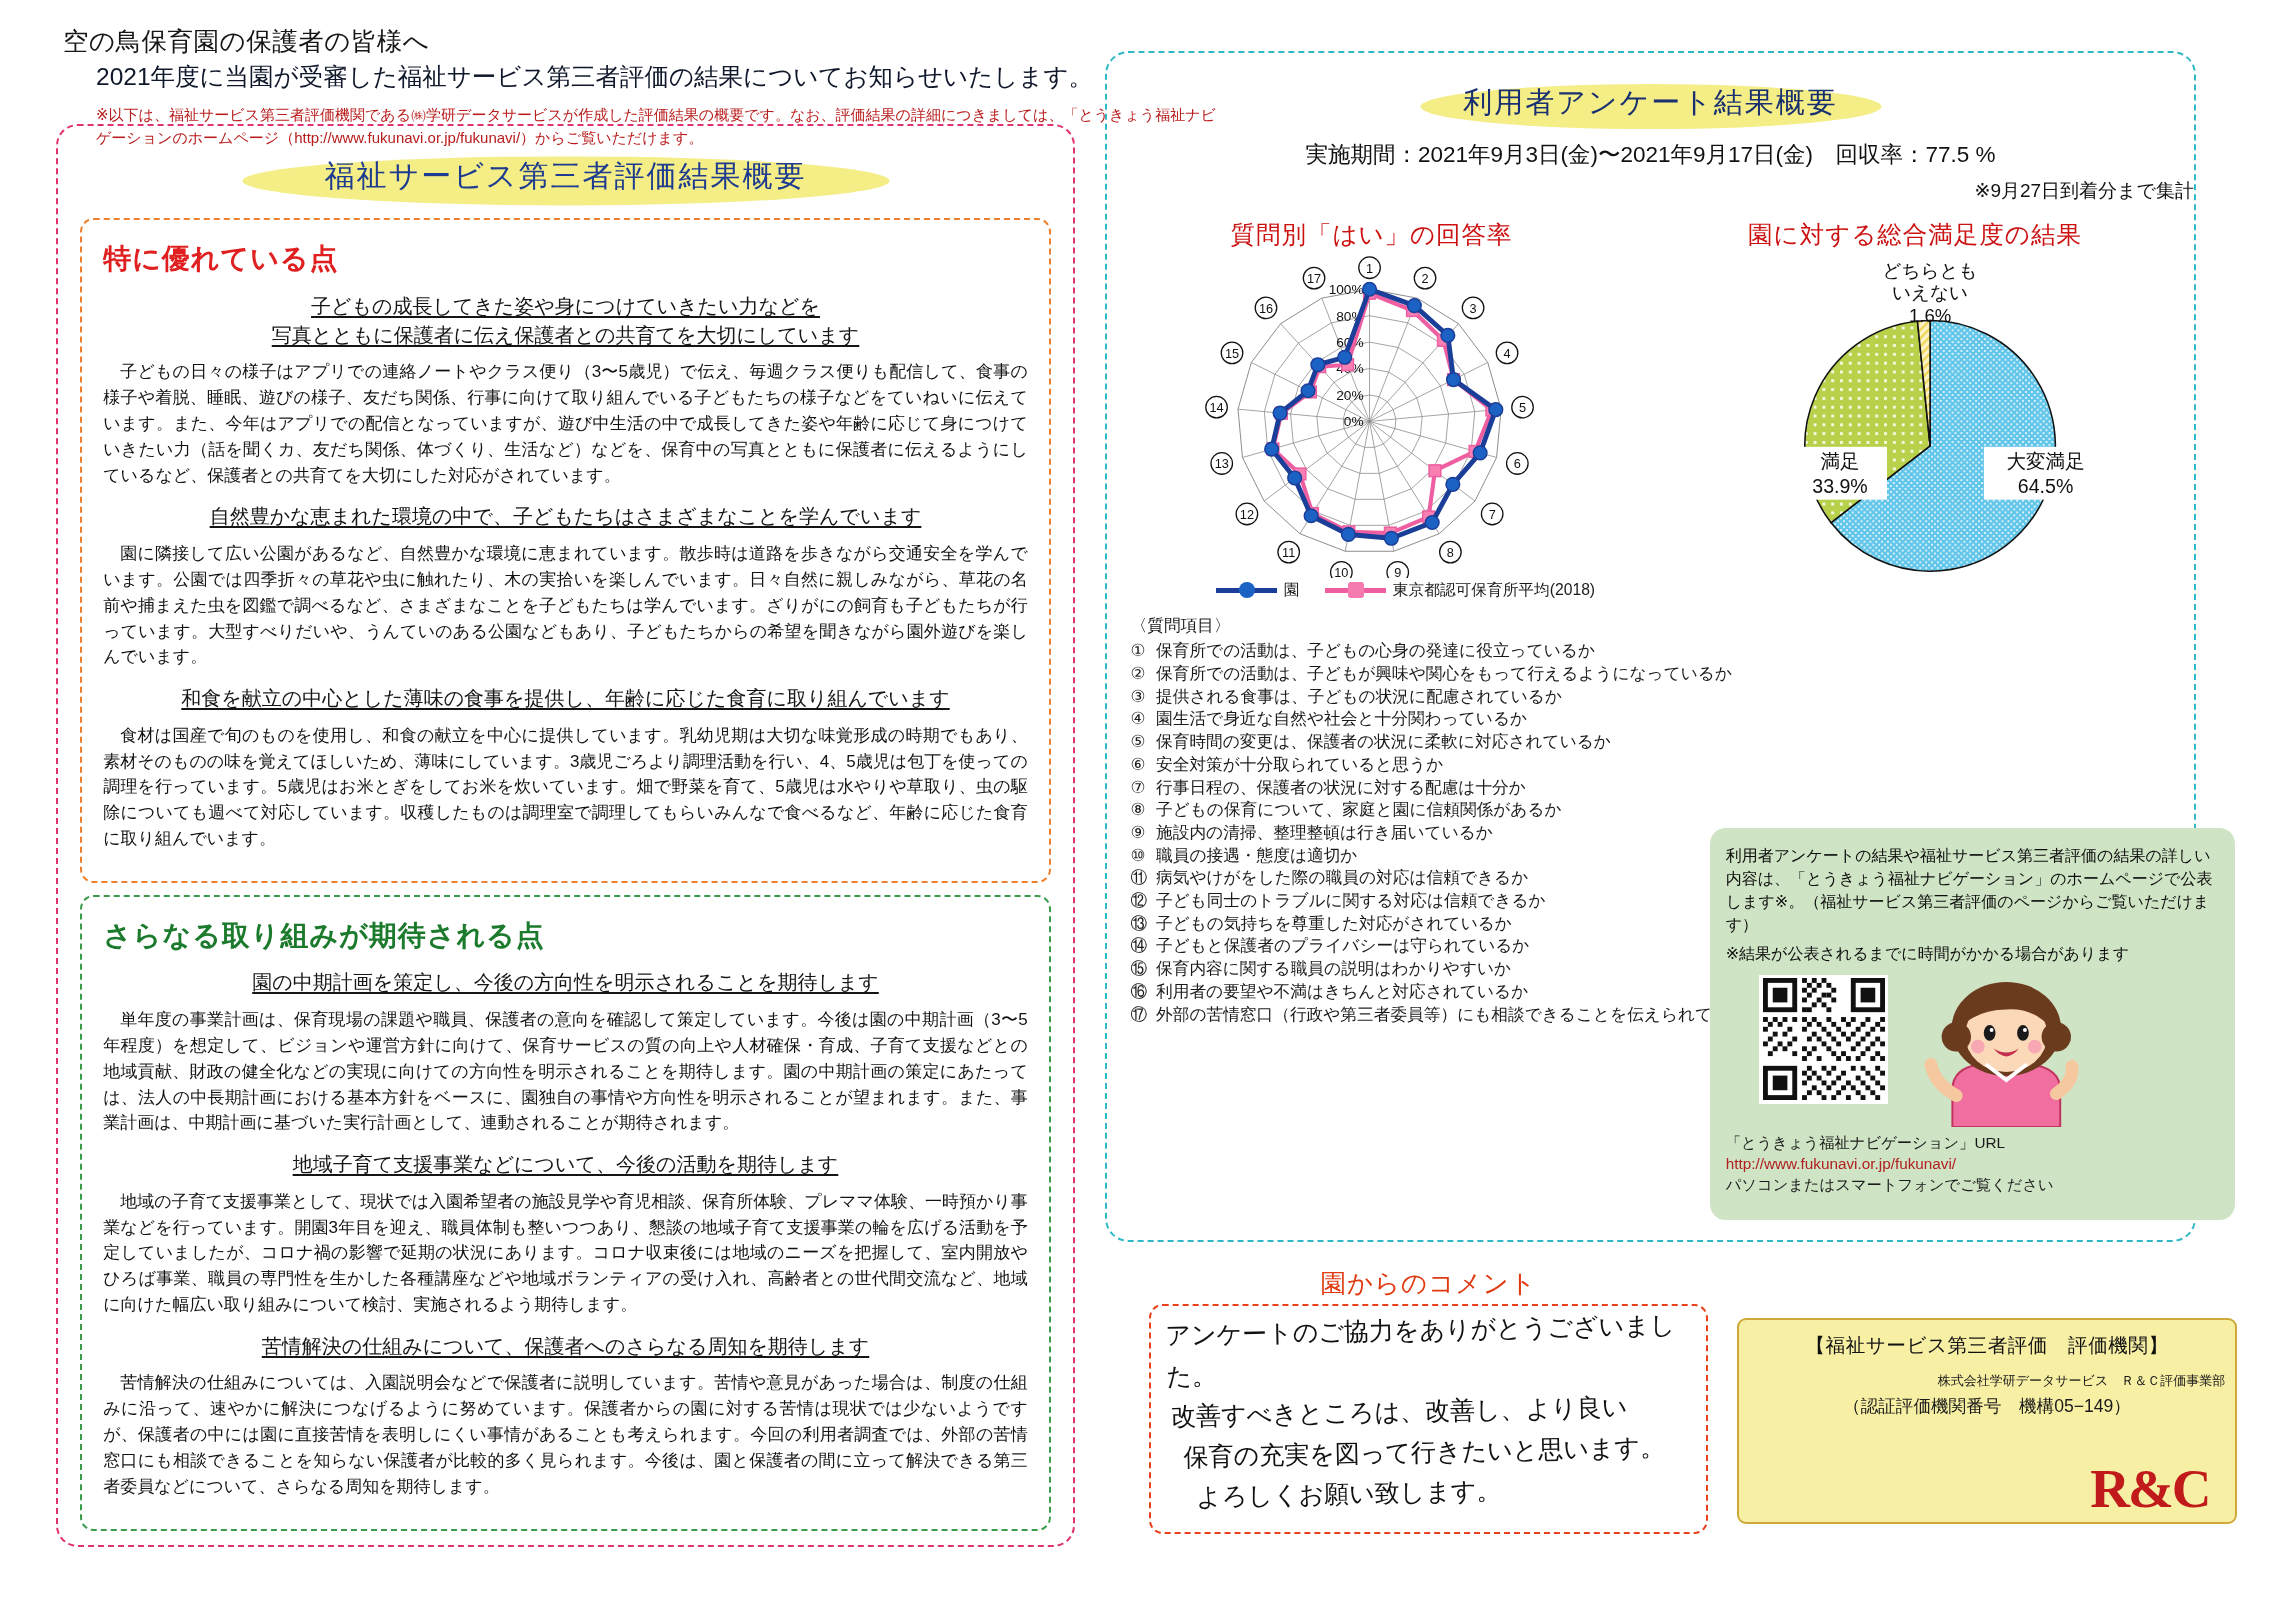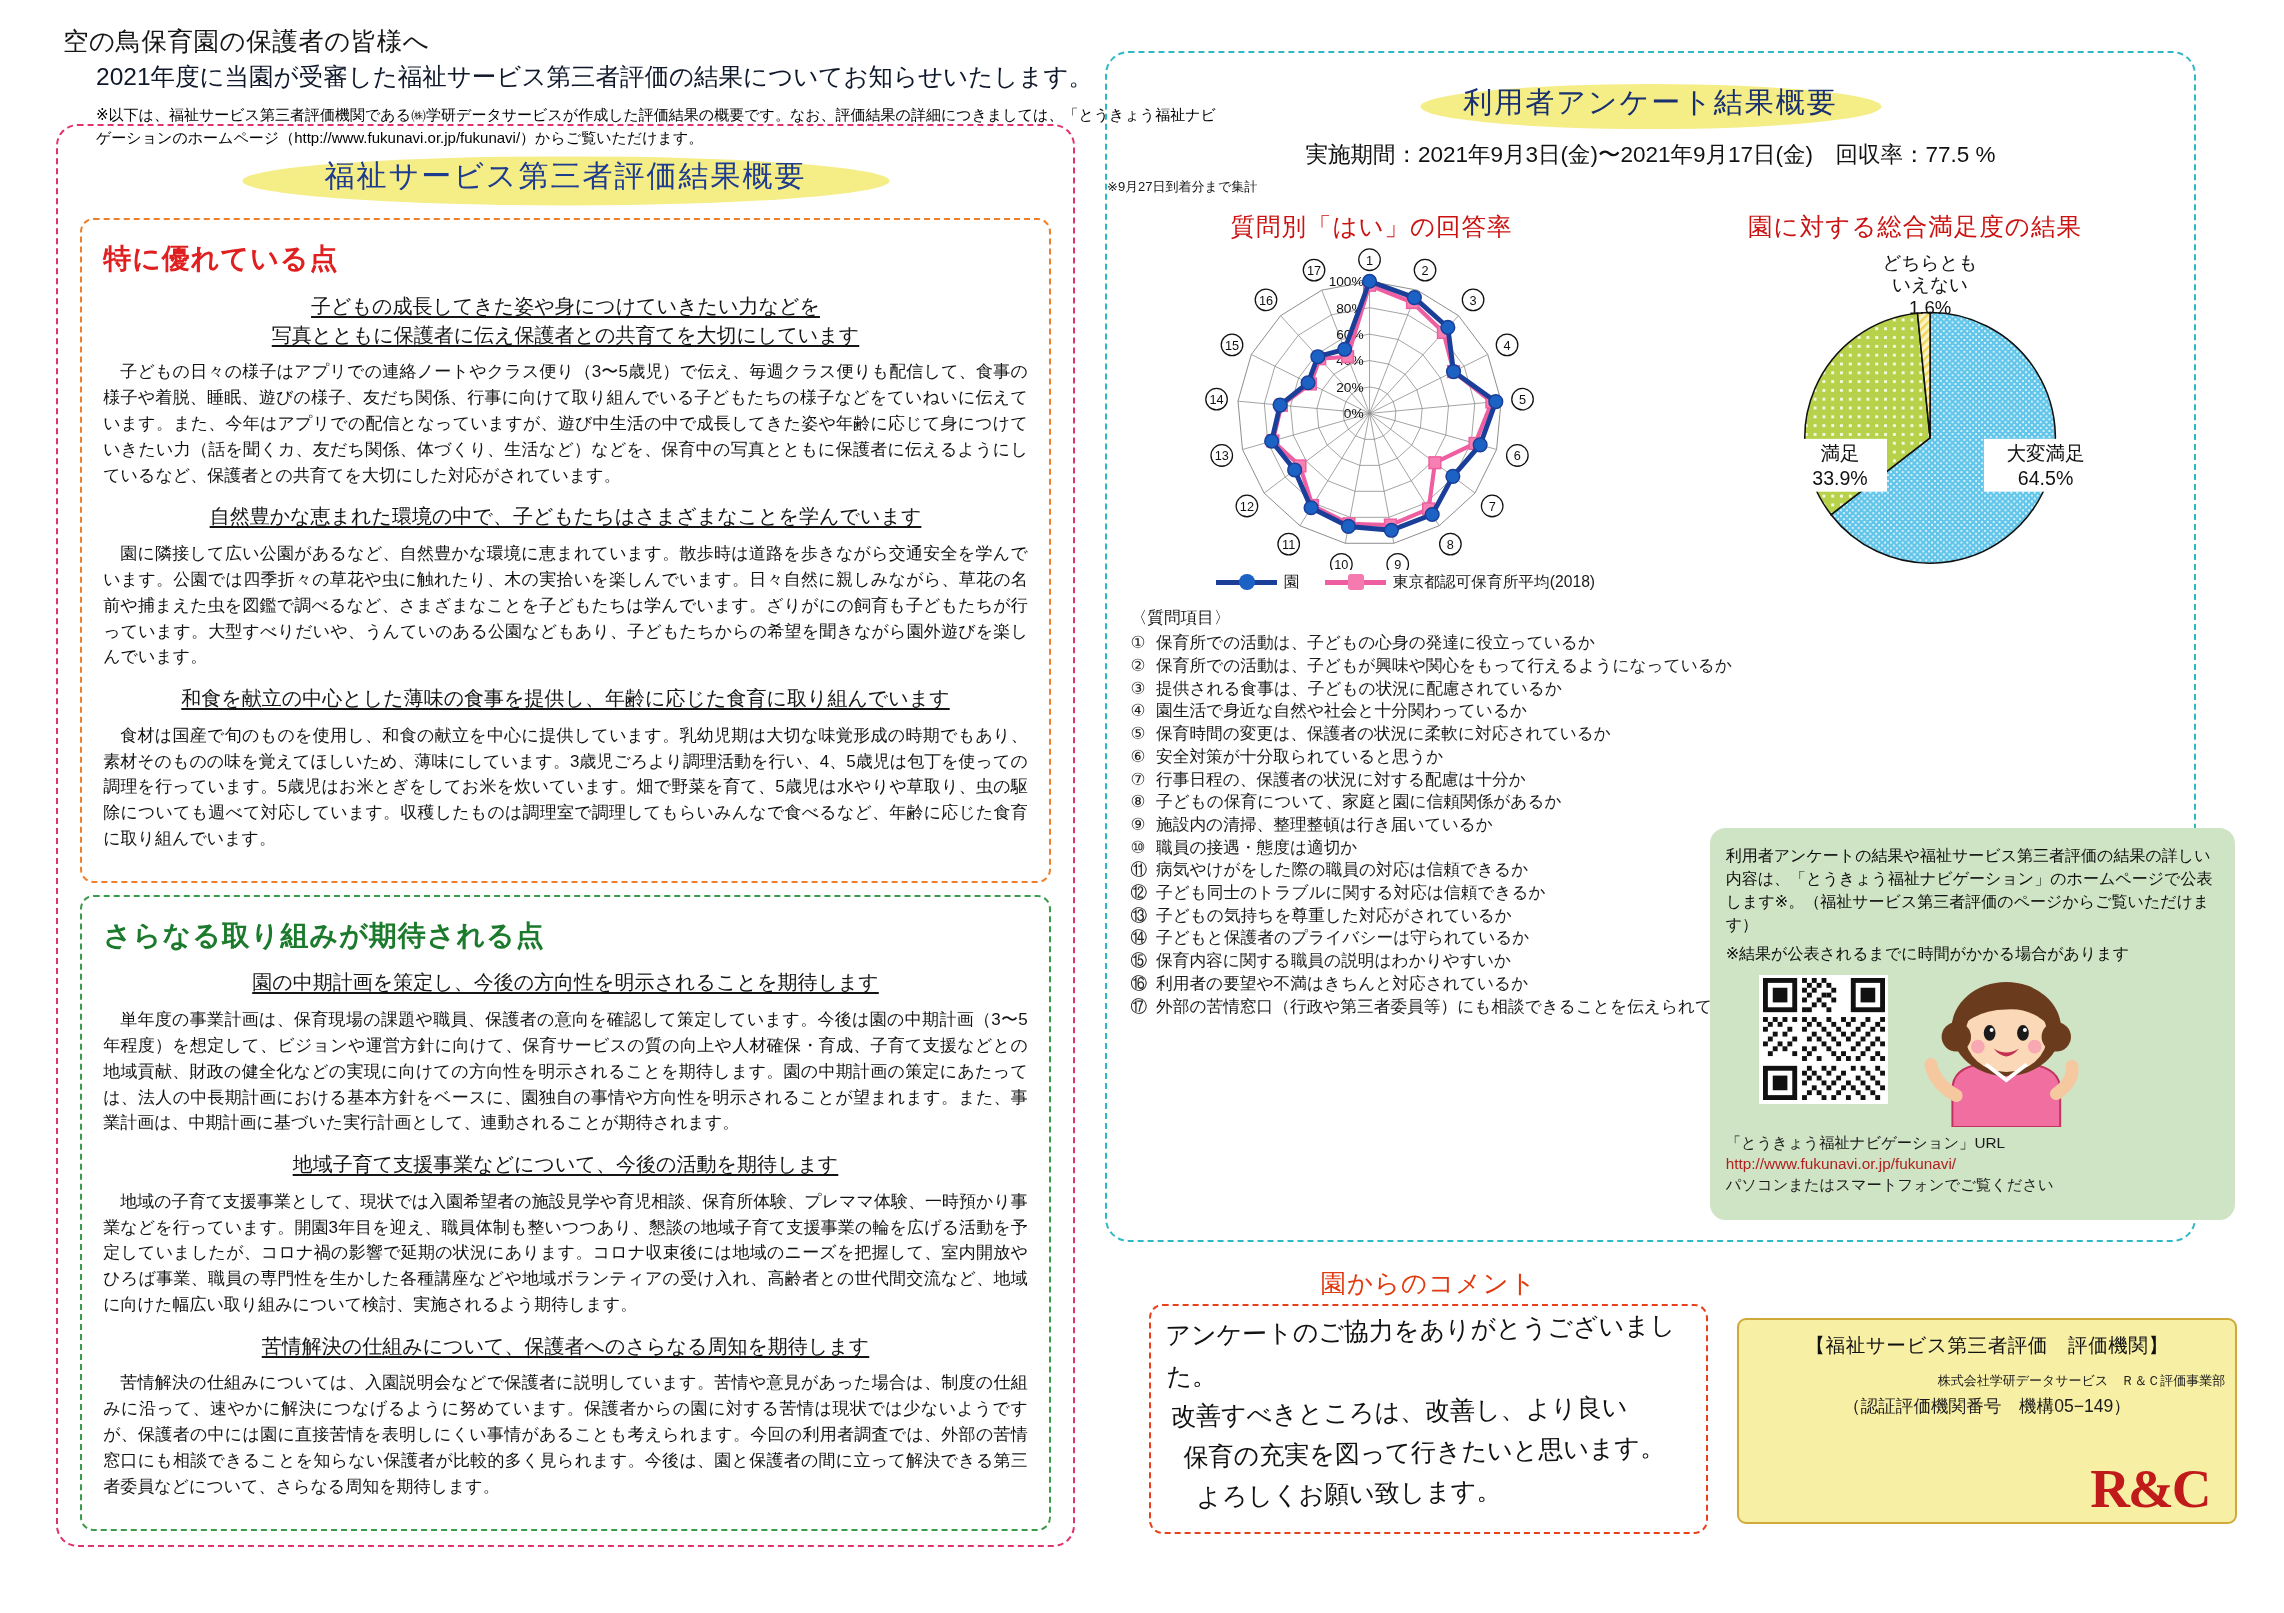--- a/index.html
+++ b/index.html
@@ -10,21 +10,21 @@
     font-family: "Liberation Sans", "DejaVu Sans", sans-serif;
     color: #1a1a1a;
     overflow: hidden;
     position: relative;
   }
 
   
   #doc-header { position: absolute; left: 63px; top: 23.5px; width: 1157px; }
   .hdr-line1 { font-size: 25.5px; letter-spacing: 0.5px; color:#161616; }
   .hdr-line2 { font-size: 24.5px; margin-top: 1px; padding-left: 33px; color:#0f172a;}
-  .hdr-fine  { font-size: 15px; line-height: 1.5; margin-top: 11.8px; padding-left: 33px; color:#000000; }
+  .hdr-fine  { font-size: 15px; line-height: 1.5; margin-top: 11.8px; padding-left: 33px; color:#b91c1c; }
 
   
   #left-panel {
     position: absolute; left: 56px; top: 124px;
     width: 1019px; height: 1423px;
     border: 2.9px dashed #e0326e;
     border-radius: 21.6px;
   }
   .panel-title-wrap {
     position: relative; height: 61px; margin-top: 19.6px;
@@ -72,21 +72,21 @@
     width: 1091px; height: 1191px;
     border: 2.9px dashed #2fb8c6;
     border-radius: 23.5px;
   }
   .rt-title-wrap { position:relative; height:57px; margin-top:21.6px;
     display:flex;align-items:center;justify-content:center;}
   .rt-ellipse { position:absolute;left:50%;top:50%;transform:translate(-50%,-42%);
     width: 461px;height:45px;background:#f5ed86;border-radius:50%;z-index:0;}
   .rt-title { position:relative;z-index:1;font-size:29px;color:#18306f;letter-spacing:2px;}
   .rt-period { text-align:center;font-size:22.5px;margin-top:7.8px;color:#111;}
-  .rt-note   { text-align:left;font-size:13px;margin-top:7.8px;color:#111;}
+  .rt-note   { text-align:right;font-size:19px;margin-top:7.8px;color:#111;}
 
   .chart-heads { display:flex; margin-top:13.7px; }
   .chart-head {
     flex:1; text-align:center; font-size:24.5px; color:#cc1111; letter-spacing:1px;
   }
   .chart-head.left-ch { flex: 0 0 529px; }
 
   .charts-row { display:flex; margin-top: 3.9px; }
   .radar-cell { flex: 0 0 529px; position:relative; height: 323px; }
   .pie-cell   { flex: 1; position:relative; height: 323px; }

